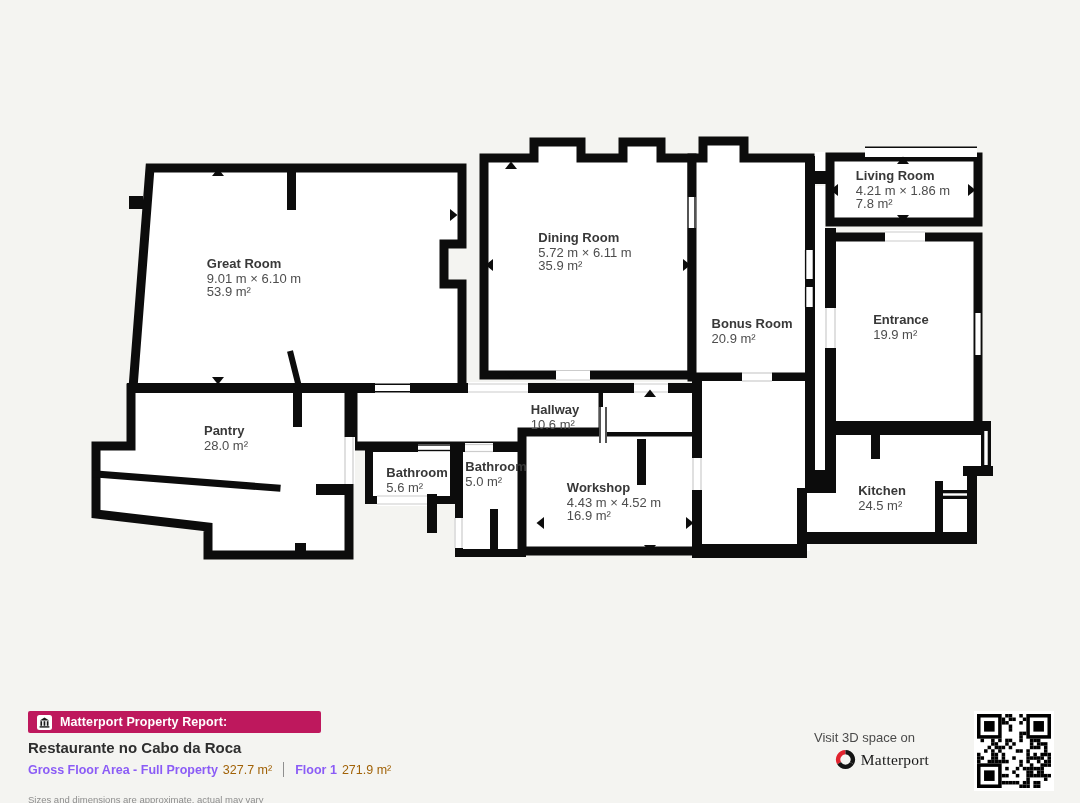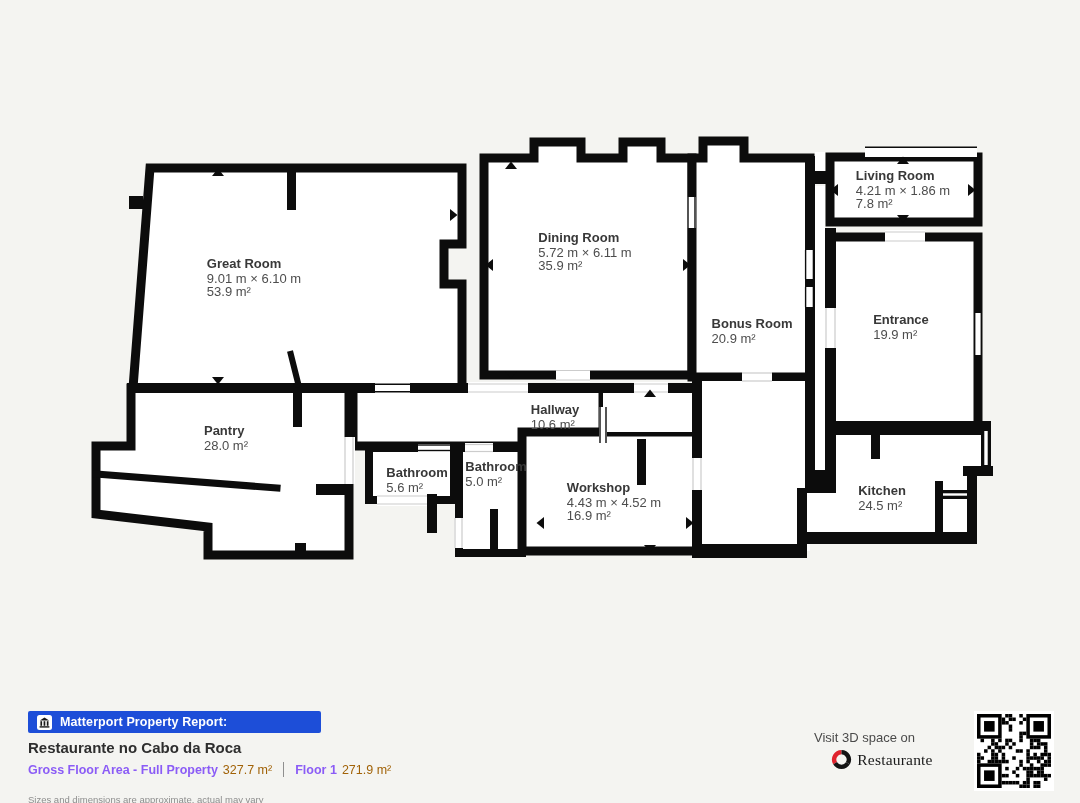--- a/index.html
+++ b/index.html
@@ -13,21 +13,21 @@
   .room-label .rdims,.room-label .rarea{font-size:13px;color:#4d4d4d;display:block;}
   .room-label span:empty{display:none;}
   
   .lb-great{left:254px;top:278px;} .lb-dining{left:585px;top:252px;}
   .lb-bonus{left:752px;top:331px;} .lb-living{left:903px;top:190px;}
   .lb-entrance{left:901px;top:327px;} .lb-pantry{left:226px;top:438px;}
   .lb-hallway{left:555px;top:417px;} .lb-bath1{left:417px;top:480px;}
   .lb-bath2{left:496px;top:474px;} .lb-workshop{left:614px;top:502px;}
   .lb-kitchen{left:882px;top:498px;}
   
-  .report-bar{position:absolute;left:28px;top:711px;width:293px;height:22px;background:#1d4ed8;
+  .report-bar{position:absolute;left:28px;top:711px;width:293px;height:22px;background:#be185d;
               border-radius:2px;display:flex;align-items:center;padding:0 0 0 9px;box-sizing:border-box;}
   .report-bar .bar-text{color:#fff;font-size:12.5px;font-weight:bold;margin-left:8px;letter-spacing:.1px;}
   .prop-title{position:absolute;left:28px;top:739px;font-size:15px;font-weight:bold;color:#2e2e2e;}
   .stats-row{position:absolute;left:28px;top:762px;font-size:12.5px;color:#3c3c3c;display:flex;align-items:center;}
   .stats-row .lbl{font-weight:bold;color:#8b5cf6;}
   .stats-row .val{font-weight:normal;color:#a16207;margin-left:5px;}
   .stats-row .vdiv{display:inline-block;width:1px;height:15px;background:#8f8f8f;margin:0 11px;}
   .disclaimer{position:absolute;left:28px;top:782px;font-size:9.5px;color:#8d8d8d;margin-top:12px;}
   .cta{position:absolute;left:814px;top:730px;width:136px;}
   .cta .cta-line{font-size:13px;color:#4a4a4a;display:block;margin-bottom:4px;}
@@ -262,21 +262,21 @@
 <div class="disclaimer">Sizes and dimensions are approximate, actual may vary</div>
 
 <div class="cta">
   <span class="cta-line">Visit 3D space on</span>
   <span class="brand-row">
     <svg width="21" height="21" viewBox="0 0 20 20">
       <path d="M10 3A7 7 0 0 0 3.94 13.5" fill="none" stroke="#e0232e" stroke-width="4.2"></path>
       <path d="M3.94 13.5A7 7 0 0 0 16.06 13.5" fill="none" stroke="#141414" stroke-width="4.2"></path>
       <path d="M16.06 13.5A7 7 0 0 0 10 3" fill="none" stroke="#141414" stroke-width="4.2"></path>
     </svg>
-    <span class="brand-name">Restaurante</span>
+    <span class="brand-name">Matterport</span>
   </span>
 </div>
 
 <div class="qr-box">
   <svg id="qr-svg" width="74" height="74" viewBox="0 0 76 76">
         <rect x="0" y="0" width="25.333333333333332" height="25.333333333333332" fill="#000"></rect>
         <rect x="3.619047619047619" y="3.619047619047619" width="18.095238095238095" height="18.095238095238095" fill="#fff"></rect>
         <rect x="7.238095238095238" y="7.238095238095238" width="10.857142857142858" height="10.857142857142858" fill="#000"></rect>
         <rect x="50.666666666666664" y="0" width="25.333333333333332" height="25.333333333333332" fill="#000"></rect>
         <rect x="54.285714285714285" y="3.619047619047619" width="18.095238095238095" height="18.095238095238095" fill="#fff"></rect>

